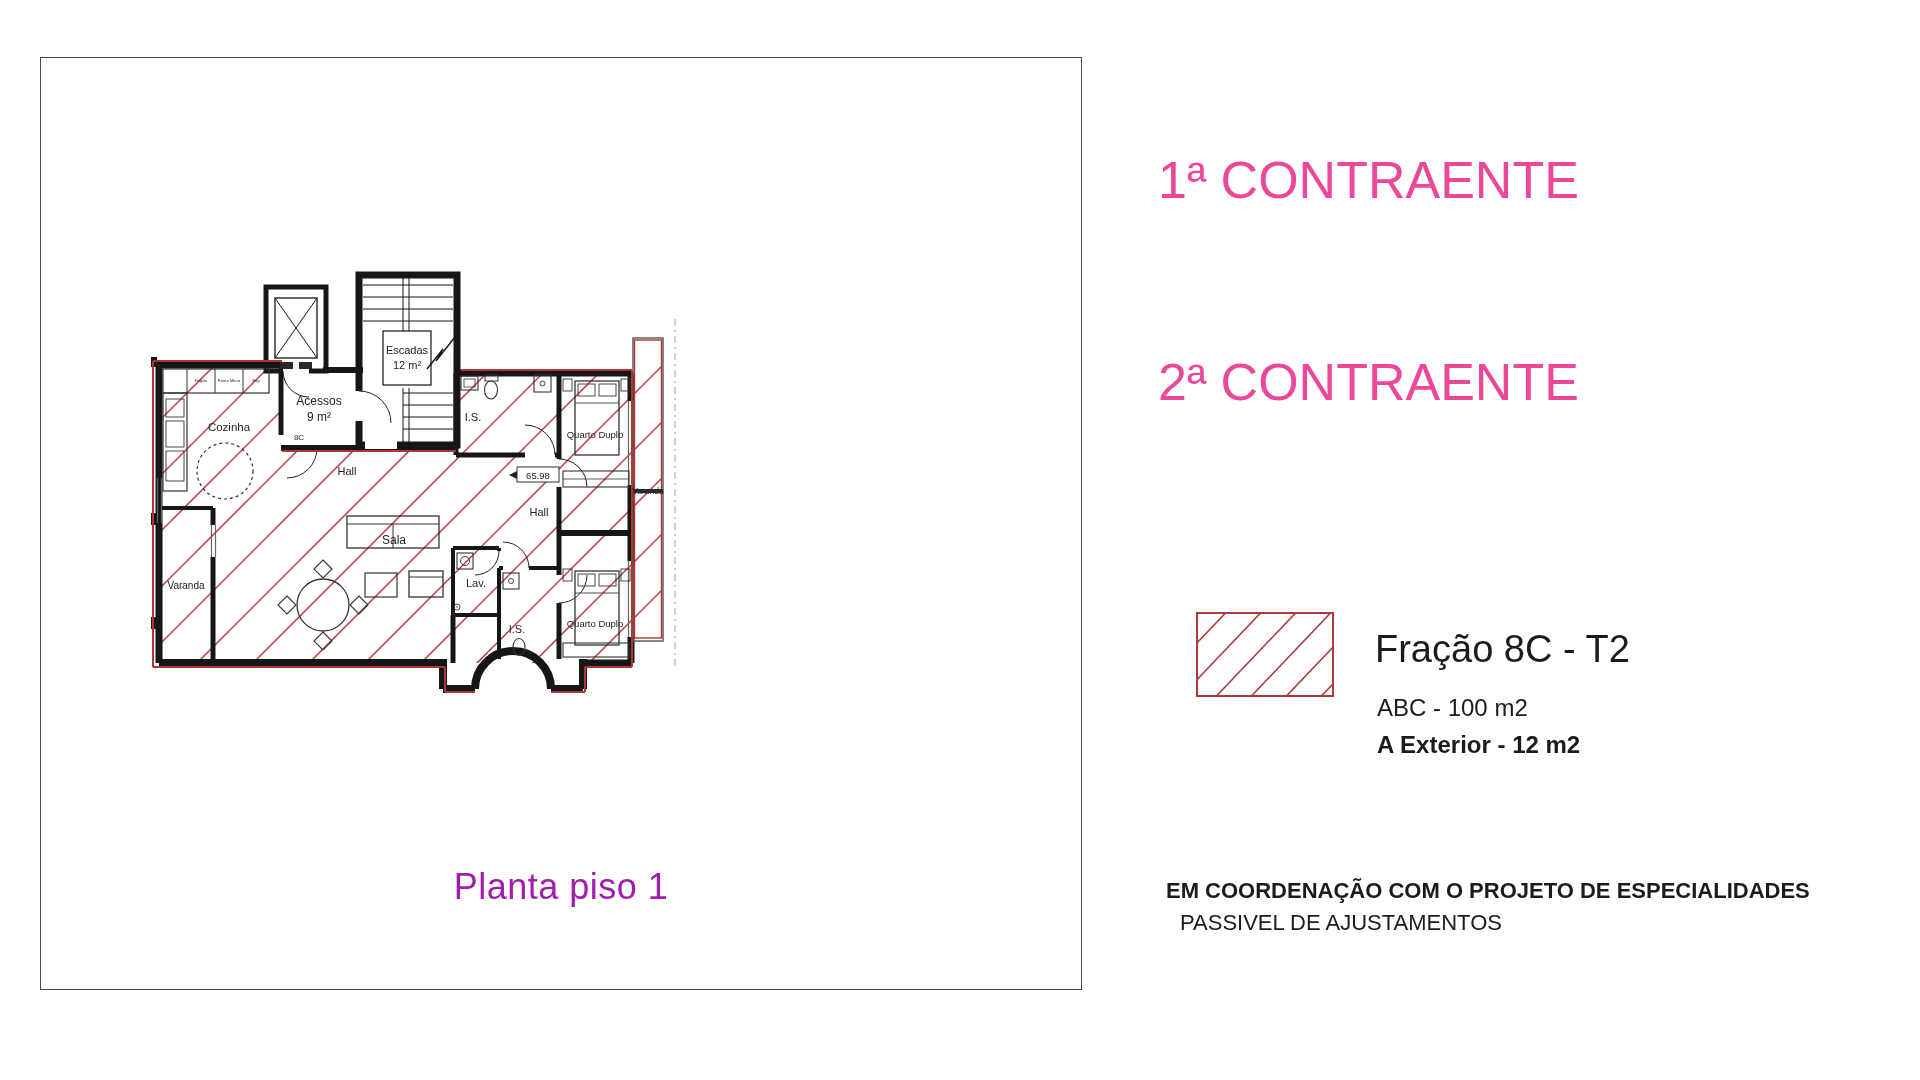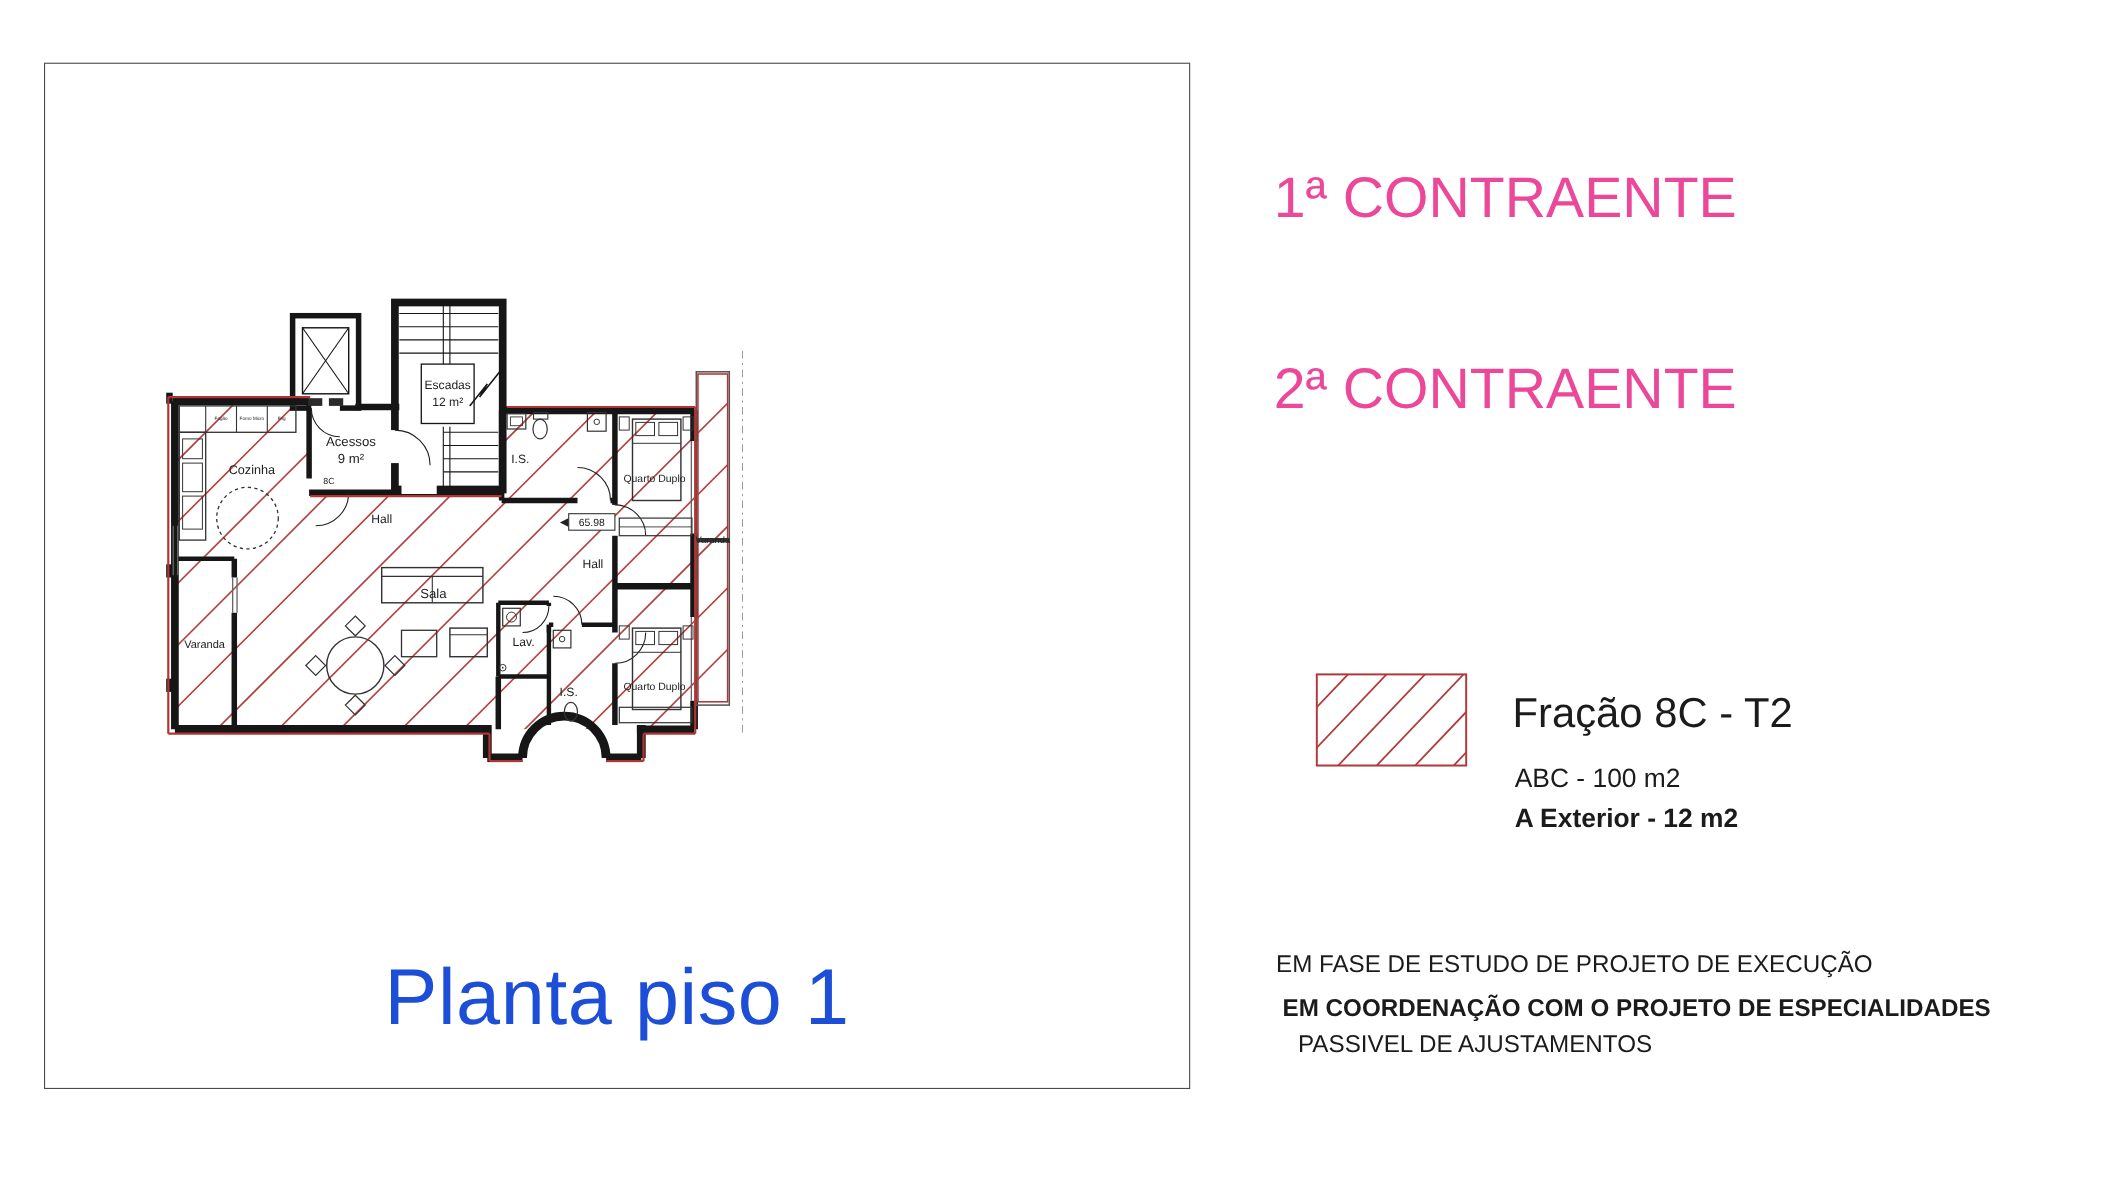--- a/index.html
+++ b/index.html
@@ -2,24 +2,24 @@
 <html><head>
 <meta charset="utf-8">
 <style>
   html,body{margin:0;padding:0;background:#ffffff;}
   body{width:1920px;height:1080px;position:relative;overflow:hidden;
        font-family:"Liberation Sans","DejaVu Sans",sans-serif;color:#1f1f1f;}
   .sheet{position:absolute;left:40px;top:57px;width:1040px;height:931px;
          border:1.5px solid #4a4a4a;background:#ffffff;}
   .plan-svg{position:absolute;left:110px;top:165px;width:830px;height:470px;}
   .plan-title{position:absolute;left:0;top:808px;width:100%;text-align:center;
-              font-size:72px;color:#1d4ed8;letter-spacing:0.5px;}
+              font-size:36px;color:#a21caf;letter-spacing:0.5px;}
   .party{position:absolute;font-size:52px;color:#ec4899;white-space:nowrap;}
   .party1{left:1158px;top:150px;}
-  .party2{left:1158px;top:324px;}
+  .party2{left:1158px;top:352px;}
   .legend-swatch{position:absolute;left:1196px;top:612px;width:138px;height:85px;}
   .legend-fraction{position:absolute;left:1375px;top:628px;font-size:38px;color:#1b1b1b;white-space:nowrap;}
   .legend-sub{position:absolute;left:1377px;font-size:24px;color:#1b1b1b;white-space:nowrap;}
   .legend-abc{top:694px;}
   .legend-ext{top:731px;font-weight:bold;}
   .notes{position:absolute;left:1160px;top:864px;font-size:22px;color:#1b1b1b;}
   .notes div{white-space:nowrap;}
   .notes .n2{margin-top:14px;margin-left:6px;font-weight:bold;}
   .notes .n3{margin-top:6px;margin-left:20px;}
   svg text{font-family:"Liberation Sans","DejaVu Sans",sans-serif;fill:#222;}
@@ -285,16 +285,15 @@
     <line x1="80" y1="95" x2="180" y2="-10"></line>
     <line x1="115" y1="95" x2="215" y2="-10"></line>
   </g>
 </svg>
 
 <div class="legend-fraction">Fração 8C - T2</div>
 <div class="legend-sub legend-abc">ABC - 100 m2</div>
 <div class="legend-sub legend-ext">A Exterior - 12 m2</div>
 
 <div class="notes">
-  <div class="n1">EM FASE DE ESTUDO DE PROJETO DE EXECUÇÃO</div>
   <div class="n2">EM COORDENAÇÃO COM O PROJETO DE ESPECIALIDADES</div>
   <div class="n3">PASSIVEL DE AJUSTAMENTOS</div>
 </div>
 
 </body></html>

